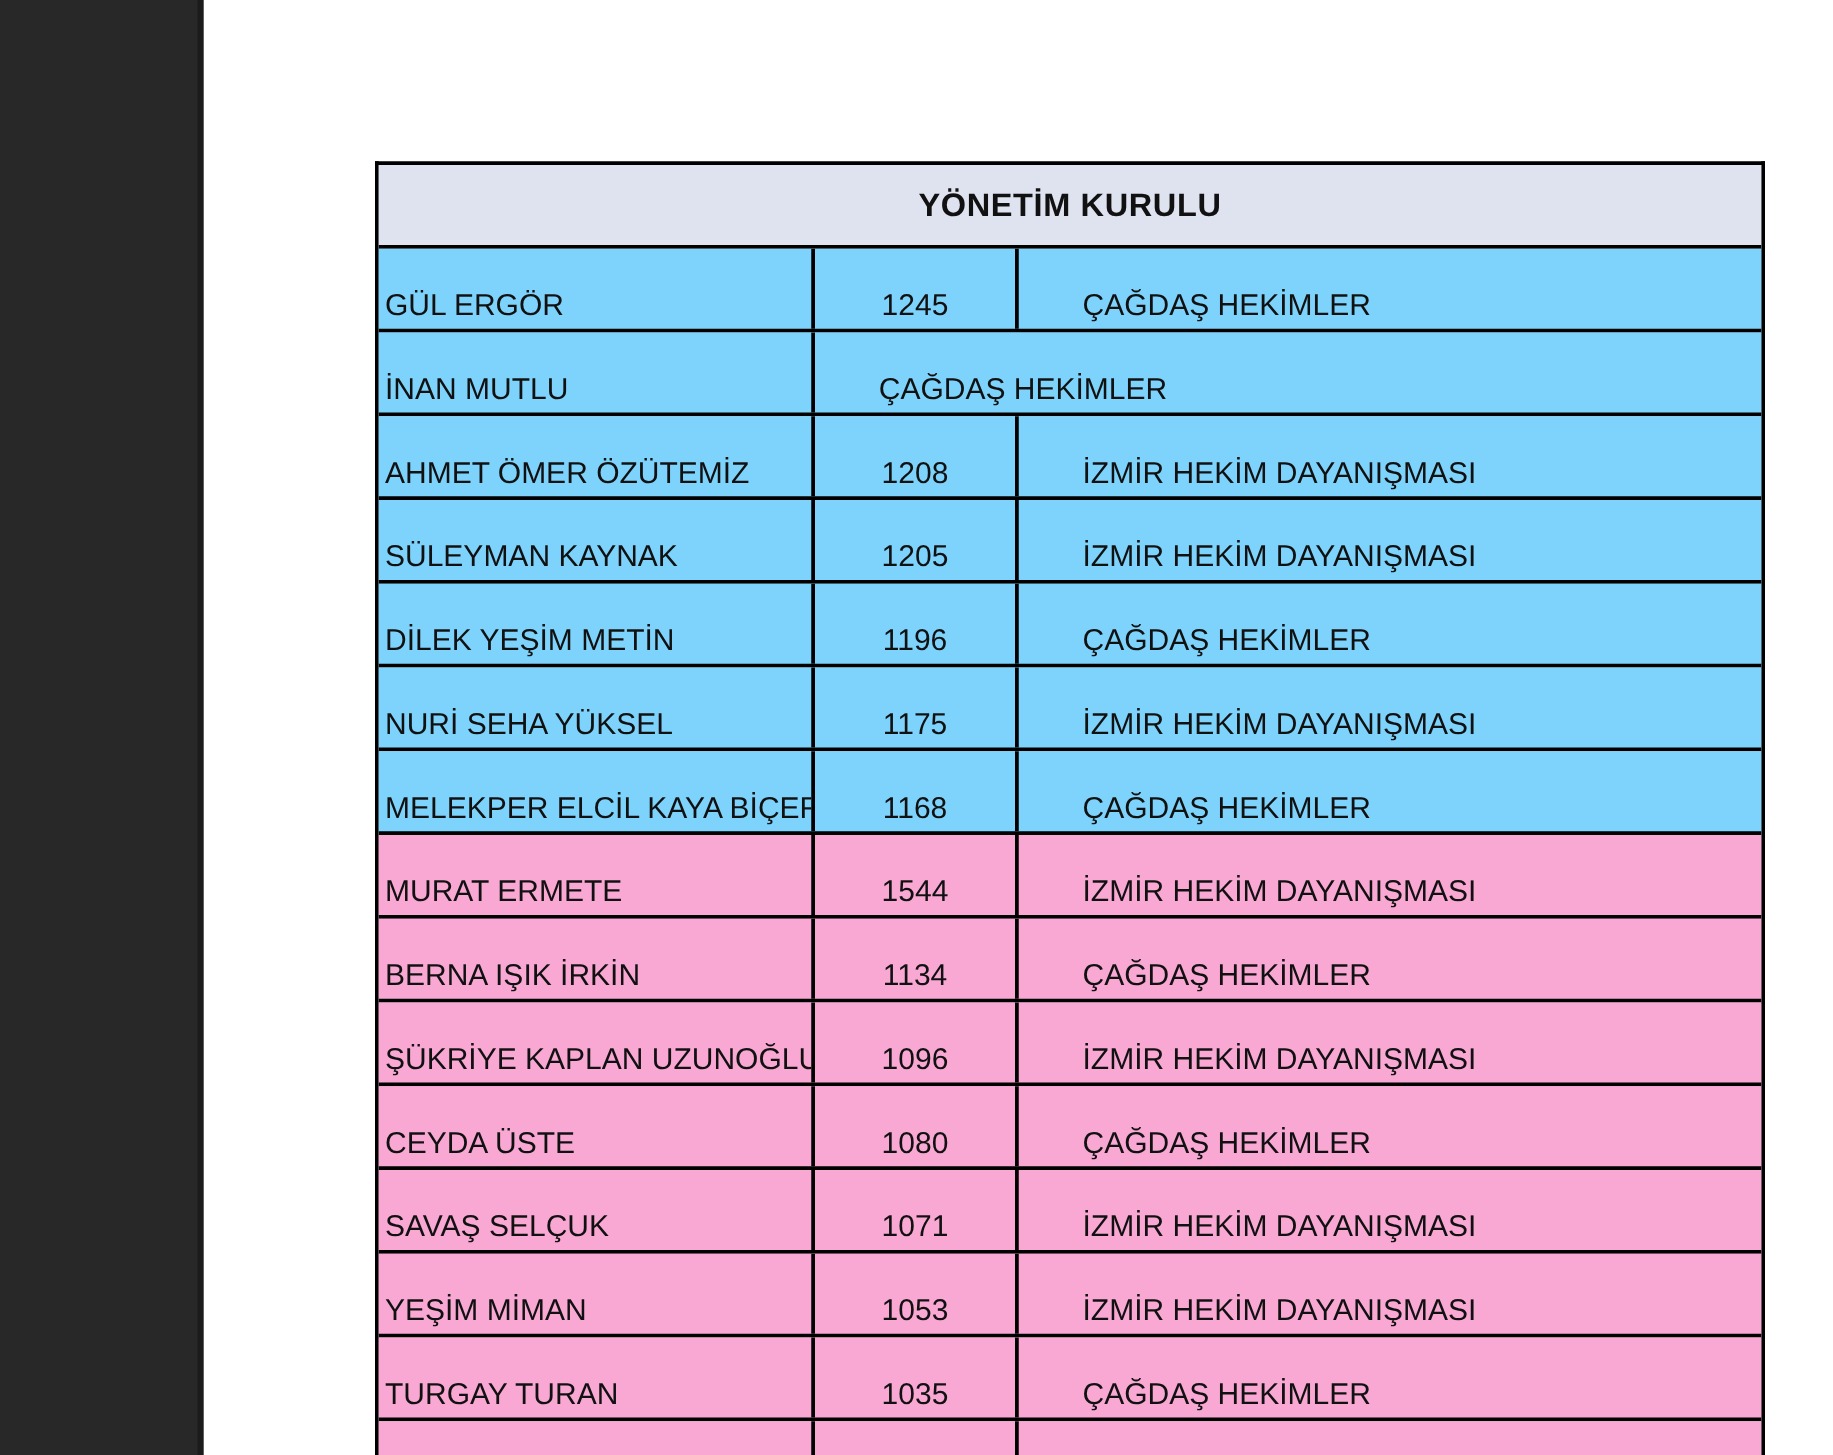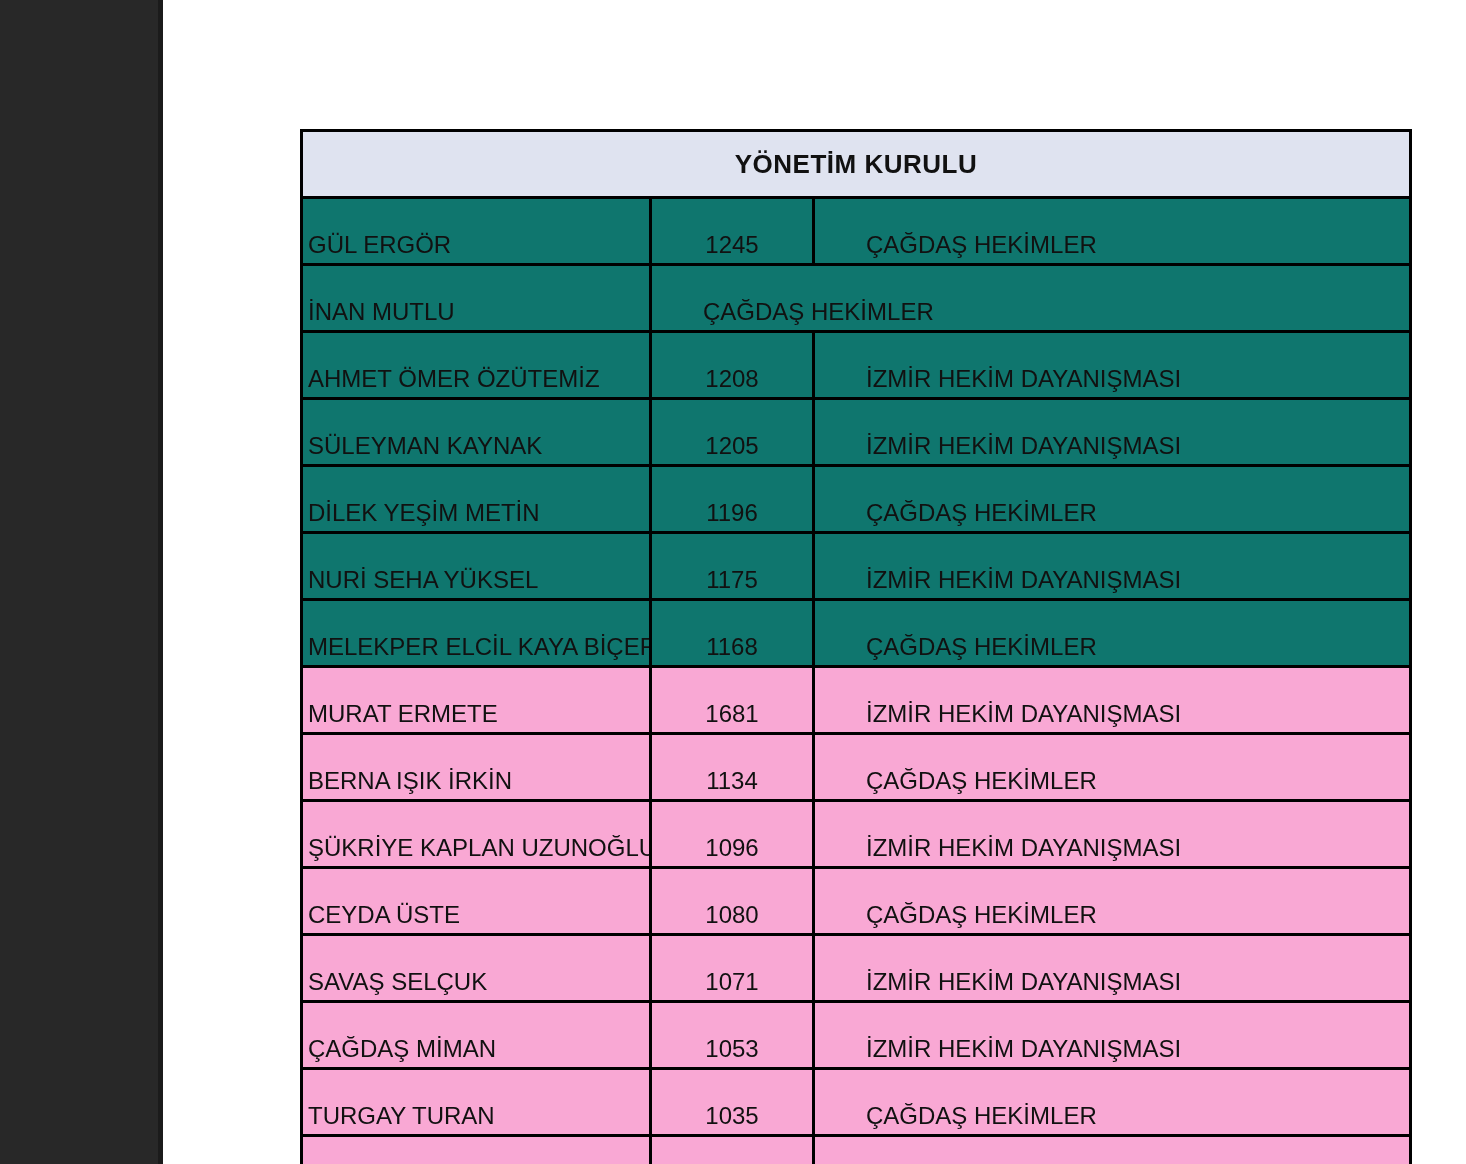--- a/index.html
+++ b/index.html
@@ -38,21 +38,21 @@
     font-size: 26px;
     color: #111;
     letter-spacing: 0.5px;
   }
   .trow {
     height: 67px;
     display: flex;
     border-bottom: 3px solid #000;
     background: #f9a8d4;
   }
-  .trow.hl { background: #0f766e; }
+  .trow.hl { background: #7dd3fc; }
   .trow.partial { height: 27px; border-bottom: none; }
   .cell {
     display: flex; align-items: flex-end;
     font-size: 24px;
     color: #111;
     white-space: nowrap;
     line-height: 1.1;
   }
   .c-name {
     width: 349px;
@@ -112,21 +112,21 @@
       <div class="cell c-votes">1175</div>
       <div class="cell c-group">İZMİR HEKİM DAYANIŞMASI</div>
     </div>
     <div class="trow hl">
       <div class="cell c-name">MELEKPER ELCİL KAYA BİÇER</div>
       <div class="cell c-votes">1168</div>
       <div class="cell c-group">ÇAĞDAŞ HEKİMLER</div>
     </div>
     <div class="trow">
       <div class="cell c-name">MURAT ERMETE</div>
-      <div class="cell c-votes">1681</div>
+      <div class="cell c-votes">1544</div>
       <div class="cell c-group">İZMİR HEKİM DAYANIŞMASI</div>
     </div>
     <div class="trow">
       <div class="cell c-name">BERNA IŞIK İRKİN</div>
       <div class="cell c-votes">1134</div>
       <div class="cell c-group">ÇAĞDAŞ HEKİMLER</div>
     </div>
     <div class="trow">
       <div class="cell c-name">ŞÜKRİYE KAPLAN UZUNOĞLU</div>
       <div class="cell c-votes">1096</div>
@@ -136,21 +136,21 @@
       <div class="cell c-name">CEYDA ÜSTE</div>
       <div class="cell c-votes">1080</div>
       <div class="cell c-group">ÇAĞDAŞ HEKİMLER</div>
     </div>
     <div class="trow">
       <div class="cell c-name">SAVAŞ SELÇUK</div>
       <div class="cell c-votes">1071</div>
       <div class="cell c-group">İZMİR HEKİM DAYANIŞMASI</div>
     </div>
     <div class="trow">
-      <div class="cell c-name">ÇAĞDAŞ MİMAN</div>
+      <div class="cell c-name">YEŞİM MİMAN</div>
       <div class="cell c-votes">1053</div>
       <div class="cell c-group">İZMİR HEKİM DAYANIŞMASI</div>
     </div>
     <div class="trow">
       <div class="cell c-name">TURGAY TURAN</div>
       <div class="cell c-votes">1035</div>
       <div class="cell c-group">ÇAĞDAŞ HEKİMLER</div>
     </div>
     <div class="trow partial">
       <div class="cell c-name"></div>

